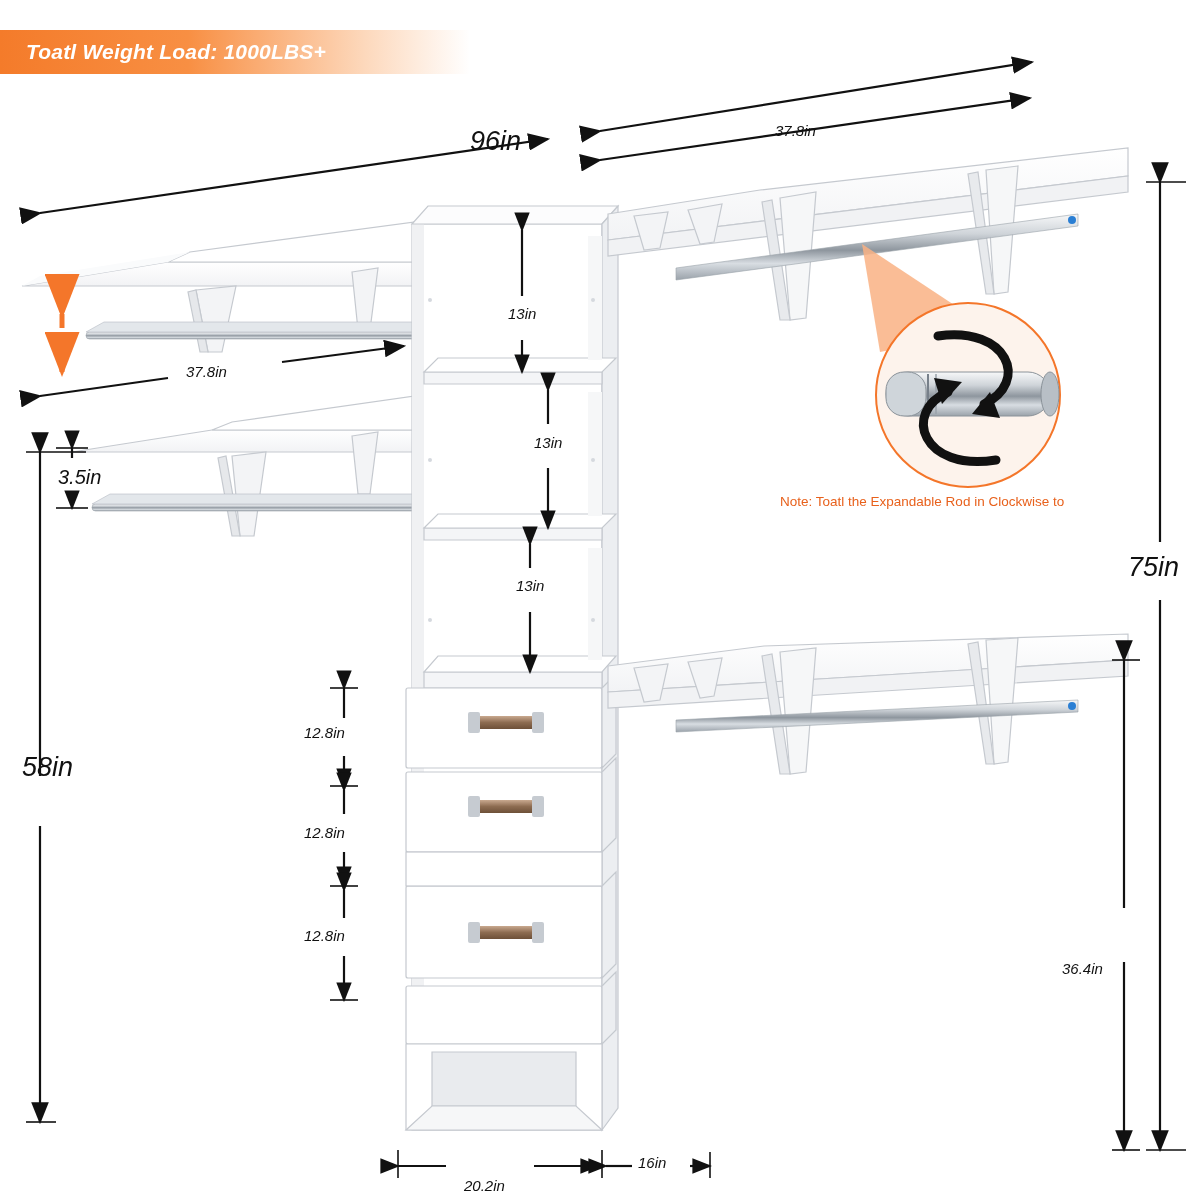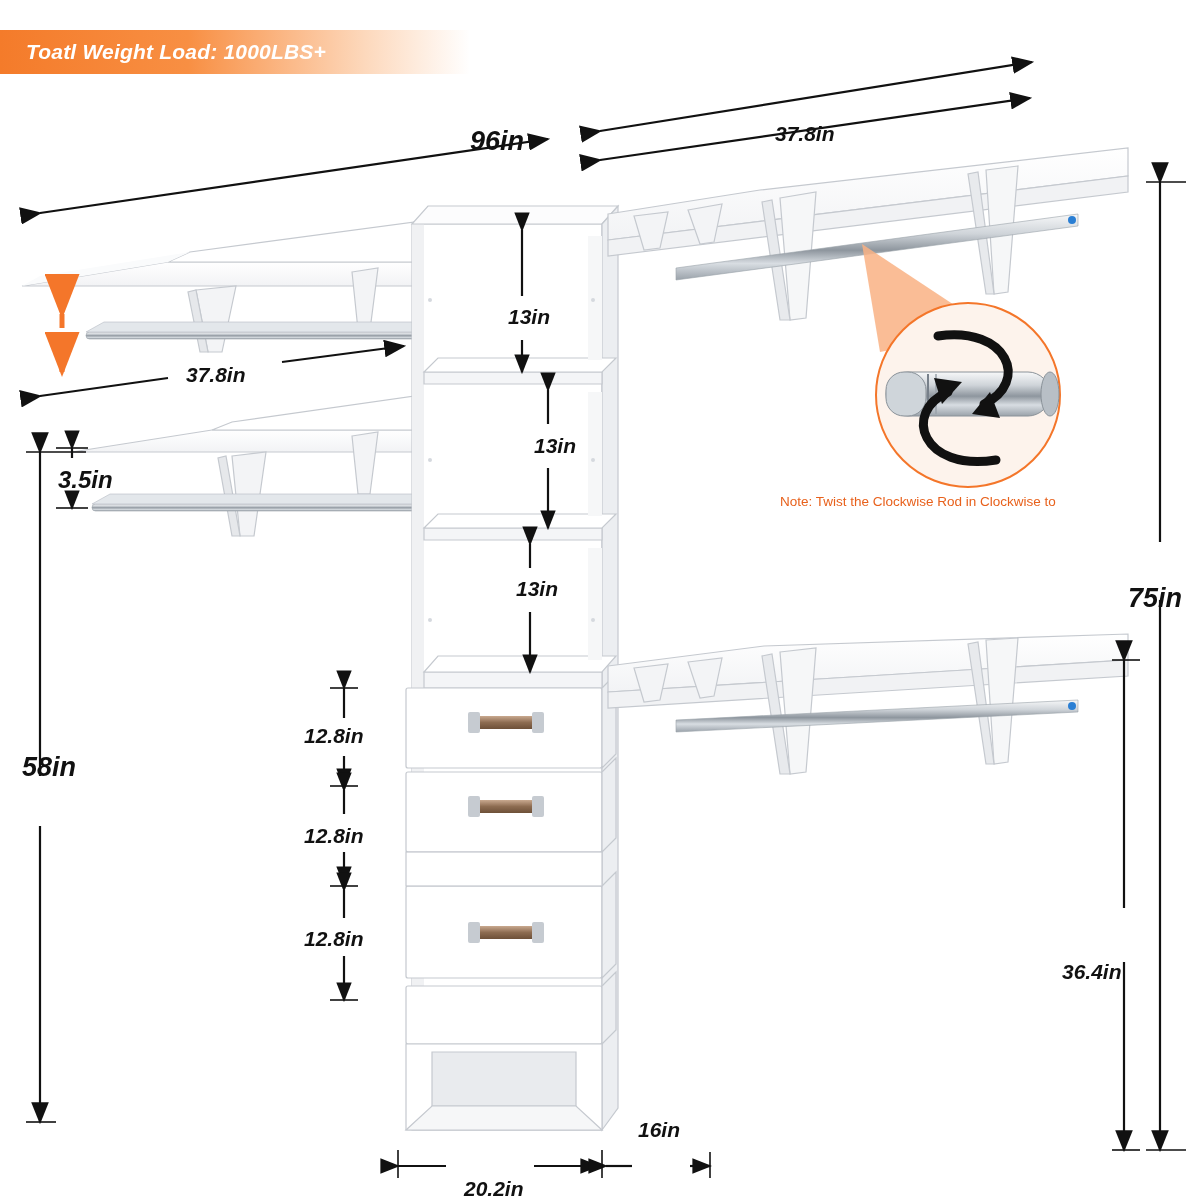--- a/index.html
+++ b/index.html
@@ -19,27 +19,27 @@
     display:flex; align-items:center;
     padding-left:26px;
     color:#ffffff;
     font-size:21px; font-weight:bold; font-style:italic;
     letter-spacing:0.2px;
   }
 
   
   .dim {
     position:absolute;
-    font-weight:bold; font-style:italic;
+    font-weight:normal; font-style:italic;
     color:#111;
     white-space:nowrap;
   }
   .dim.big  { font-size:27px; }
-  .dim.med  { font-size:21px; }
-  .dim.sml  { font-size:24px; }
+  .dim.med  { font-size:15px; }
+  .dim.sml  { font-size:20px; }
 
   .note {
     position:absolute;
     color:#e8611c;
     font-size:13.5px;
     line-height:1.45;
     font-weight:normal;
     white-space:nowrap;
   }
 
@@ -290,27 +290,27 @@
   <div class="dim big" style="left:470px; top:126px;">96in</div>
   <div class="dim med" style="left:775px; top:122px;">37.8in</div>
   <div class="dim med" style="left:186px; top:363px;">37.8in</div>
 
   <div class="dim med" style="left:508px; top:305px;">13in</div>
   <div class="dim med" style="left:534px; top:434px;">13in</div>
   <div class="dim med" style="left:516px; top:577px;">13in</div>
 
   <div class="dim sml" style="left:58px; top:466px;">3.5in</div>
 
-  <div class="dim big" style="left:1128px; top:583px;">75in</div>
+  <div class="dim big" style="left:1128px; top:552px;">75in</div>
   <div class="dim big" style="left:22px; top:752px;">58in</div>
 
   <div class="dim med" style="left:304px; top:724px;">12.8in</div>
   <div class="dim med" style="left:304px; top:824px;">12.8in</div>
   <div class="dim med" style="left:304px; top:927px;">12.8in</div>
 
   <div class="dim med" style="left:1062px; top:960px;">36.4in</div>
 
   <div class="dim med" style="left:464px; top:1154px;margin-top:23px;">20.2in</div>
-  <div class="dim med" style="left:638px; top:1118px;">16in</div>
-
-  <div class="note" style="left:780px; top:492px;">Note: Twist the Clockwise Rod in Clockwise to</div>
+  <div class="dim med" style="left:638px; top:1154px;">16in</div>
+
+  <div class="note" style="left:780px; top:492px;">Note: Toatl the Expandable Rod in Clockwise to</div>
 
 </div>
 
 </body></html>

